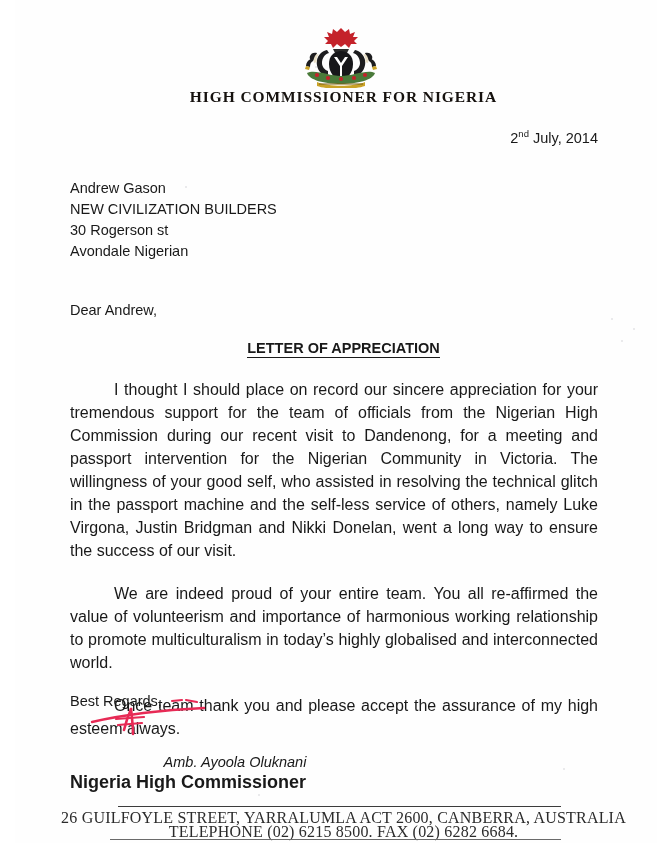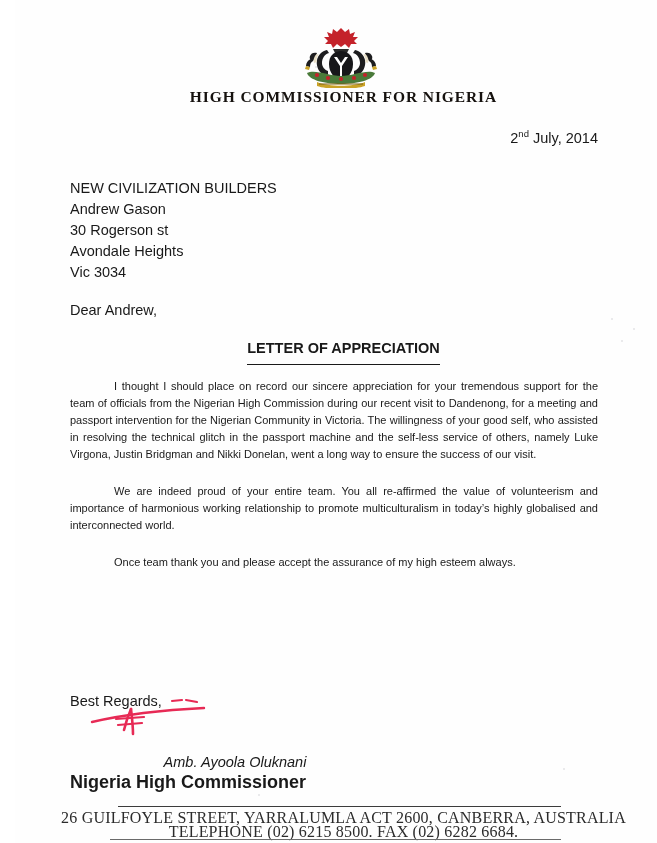--- a/index.html
+++ b/index.html
@@ -80,36 +80,36 @@
     position: absolute;
     left: 0;
     right: 0;
     top: 340px;
     text-align: center;
     font-size: 14.5px;
     font-weight: bold;
   }
   .letter-title span {
     border-bottom: 1.6px solid #191919;
-    padding-bottom: 8px;
+    padding-bottom: 1px;
   }
 
   
   .body-block {
     position: absolute;
     left: 55px;
     top: 378px;
     width: 528px;
   }
   .para {
     text-align: justify;
     text-justify: inter-word;
     text-indent: 44px;
-    font-size: 11px;
-    line-height: 17px;
+    font-size: 16px;
+    line-height: 23px;
     margin: 0 0 20px 0;
     hyphens: none;
   }
   .para:last-child { margin-bottom: 0; }
 
   
   .sign-block {
     position: absolute;
     left: 55px;
     top: 692px;
@@ -234,25 +234,24 @@
       <path d="M19 40 L23 41 L22 44 L18 43 Z" fill="#c9a227"></path>
       <path d="M89 40 L85 41 L86 44 L90 43 Z" fill="#c9a227"></path>
     </svg>
   </div>
 
   <div class="org-title">HIGH COMMISSIONER FOR NIGERIA</div>
 
   <div class="date"><span>2</span><sup>nd</sup><span> July, 2014</span></div>
 
   <div class="recipient">
+    <div>Andrew Gason</div>
     <div>NEW CIVILIZATION BUILDERS</div>
-    <div>Andrew Gason</div>
     <div>30 Rogerson st</div>
-    <div>Avondale Heights</div>
-    <div>Vic 3034</div>
+    <div>Avondale Nigerian</div>
   </div>
 
   <div class="salutation">Dear Andrew,</div>
 
   <div class="letter-title">
     <span>LETTER OF APPRECIATION</span>
   </div>
 
   <div class="body-block">
     <p class="para">I thought I should place on record our sincere appreciation for your tremendous support for the team of officials from the Nigerian High Commission during our recent visit to Dandenong, for a meeting and passport intervention for the Nigerian Community in Victoria. The willingness of your good self, who assisted in resolving the technical glitch in the passport machine and the self-less service of others, namely Luke Virgona, Justin Bridgman and Nikki Donelan, went a long way to ensure the success of our visit.</p>

